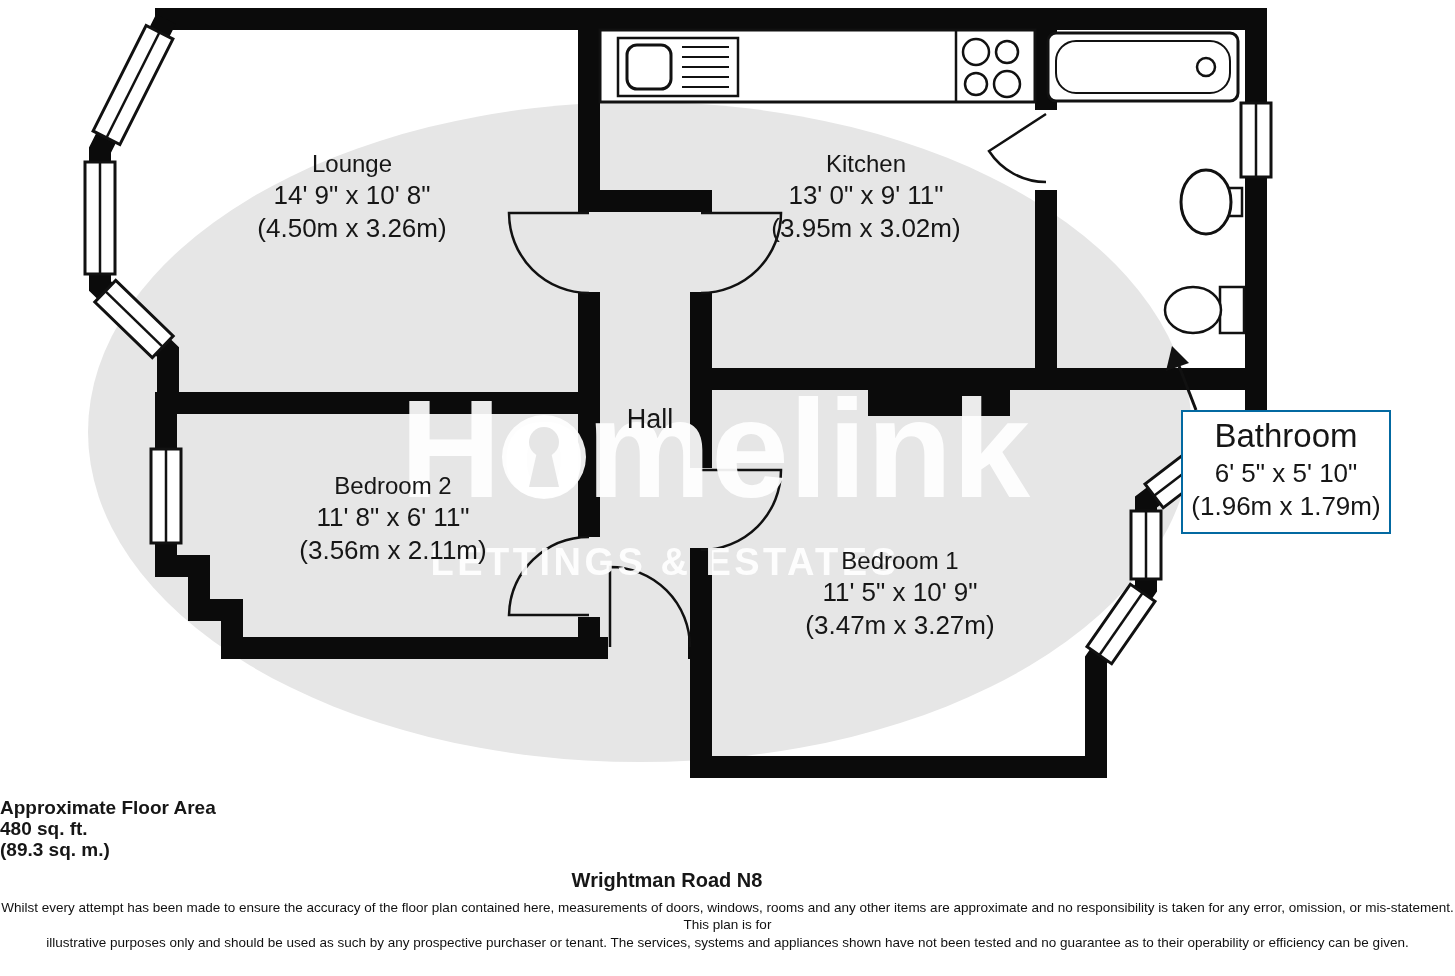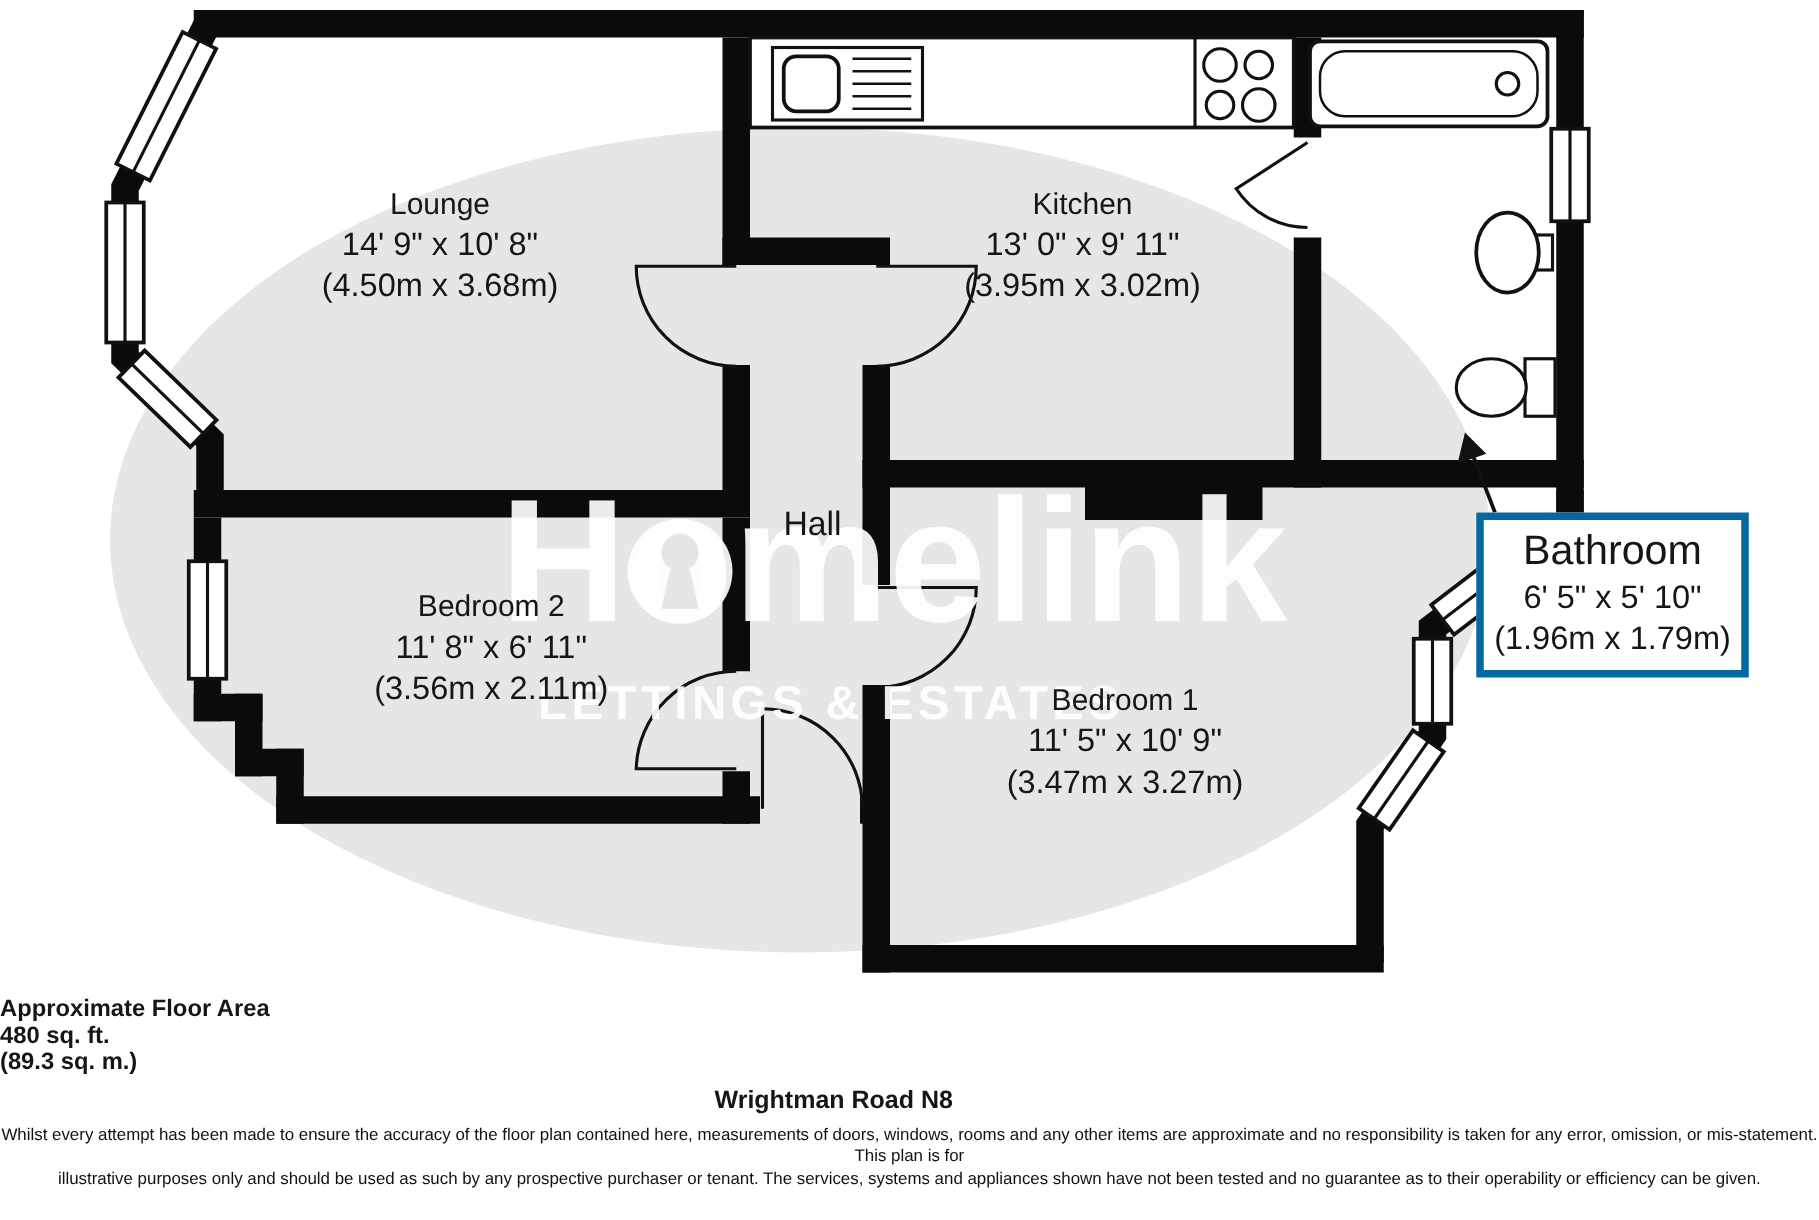--- a/index.html
+++ b/index.html
@@ -7,21 +7,21 @@
     position:relative; width:1455px; height:976px; background:#ffffff;
     font-family:"Liberation Sans", sans-serif; color:#161616; overflow:hidden;
   }
   .plan-svg { position:absolute; left:0; top:0; }
   .room-label { position:absolute; text-align:center; color:#161616; }
   .room-name { display:block; font-size:24px; line-height:1.15; }
   .room-dims { display:block; font-size:26px; line-height:1.2; margin-top:2px; }
   .hall-label { position:absolute; text-align:center; font-size:27px; }
   .bathroom-box {
     position:absolute; left:1181px; top:410px; width:206px;
-    background:#ffffff; border:6px solid #0369a1; text-align:center;
+    background:#ffffff; border:2px solid #0369a1; text-align:center;
     padding:4px 0 10px 0;
   }
   .bathroom-name { display:block; font-size:33px; line-height:1.2; }
   .footer { position:absolute; left:0; top:798px; width:1455px; text-align:center; }
   .area-title, .area-line { width:1334px; font-size:19px; font-weight:bold; line-height:1.1; text-align:left; }
   .address { width:1334px; font-size:20px; font-weight:bold; margin-top:8px; text-align:center; }
   .disclaimer { width:1455px; font-size:13.5px; line-height:1.3; margin-top:7px; color:#111; }
 </style>
 </head>
 <body>
@@ -155,21 +155,21 @@
         <circle cx="544" cy="442" r="15" fill="#e6e6e6"></circle>
         <path d="M 537 452 L 551 452 L 559 487 L 529 487 Z" fill="#e6e6e6"></path>
       </g>
       <text x="665" y="575" text-anchor="middle" font-size="38" letter-spacing="3.5" fill="#ffffff" fill-opacity="0.92">LETTINGS &amp; ESTATES</text>
     </g>
   </svg>
 
   <div class="room-label" style="left:182px; top:150px; width:340px;">
     <span class="room-name">Lounge</span>
     <span class="room-dims">14' 9" x 10' 8"</span>
-    <span class="room-dims">(4.50m x 3.68m)</span>
+    <span class="room-dims">(4.50m x 3.26m)</span>
   </div>
 
   <div class="room-label" style="left:696px; top:150px; width:340px;">
     <span class="room-name">Kitchen</span>
     <span class="room-dims">13' 0" x 9' 11"</span>
     <span class="room-dims">(3.95m x 3.02m)</span>
   </div>
 
   <div class="hall-label" style="left:590px; top:404px; width:120px;">
     <span>Hall</span>

